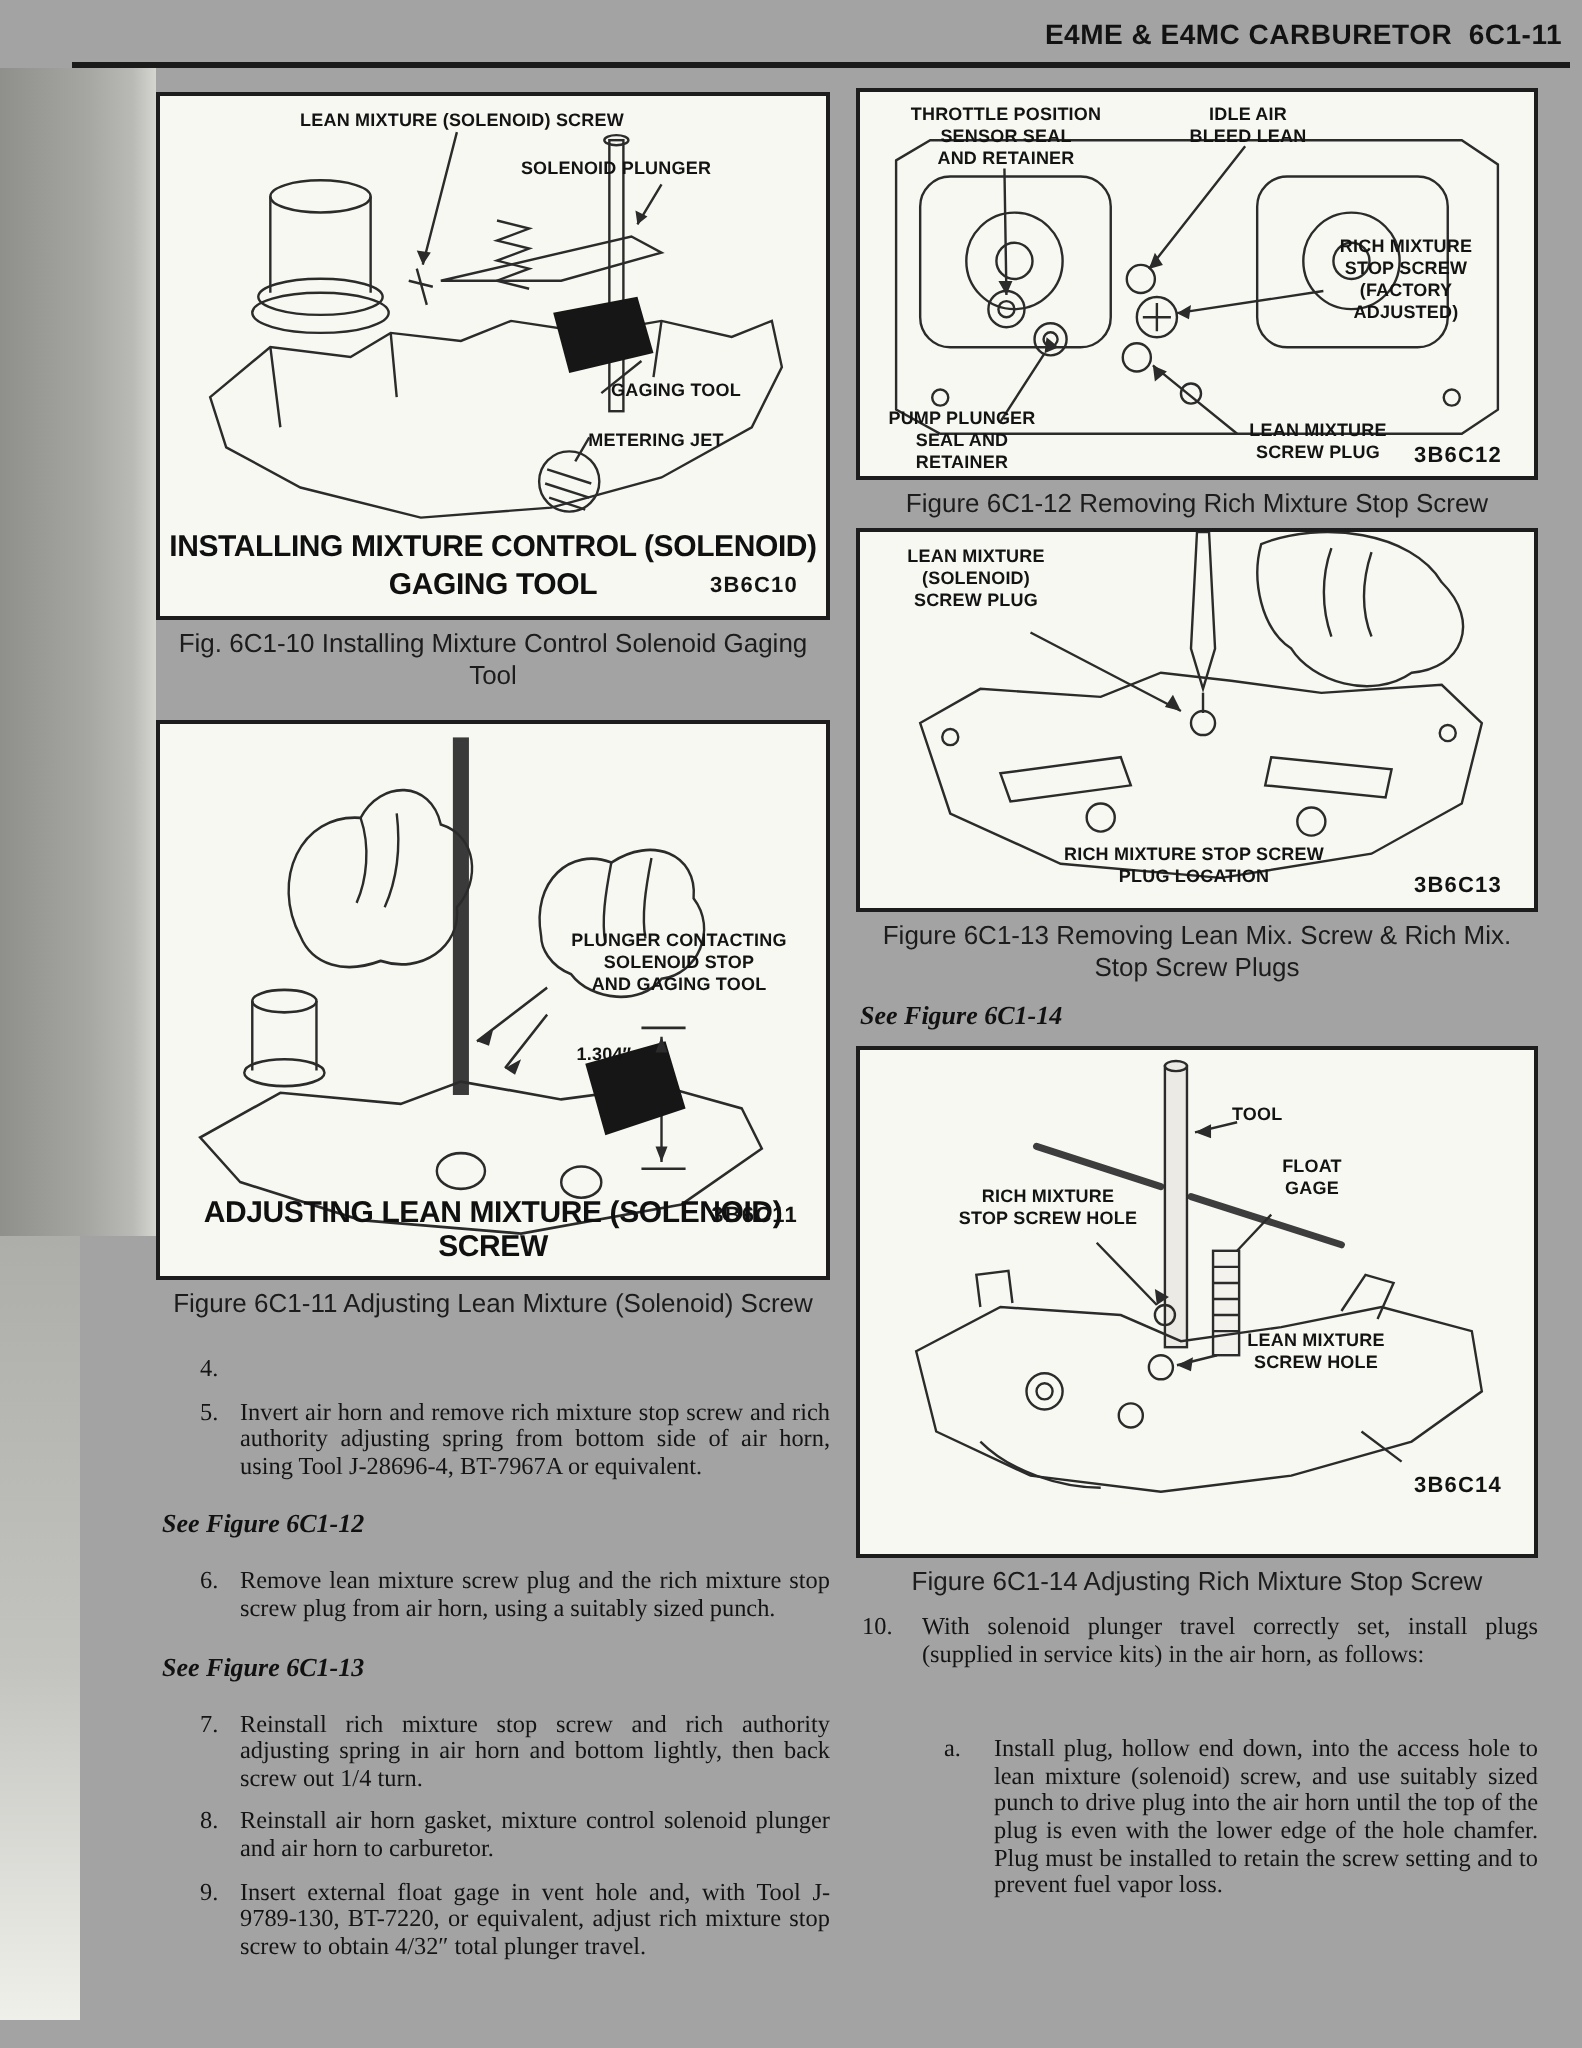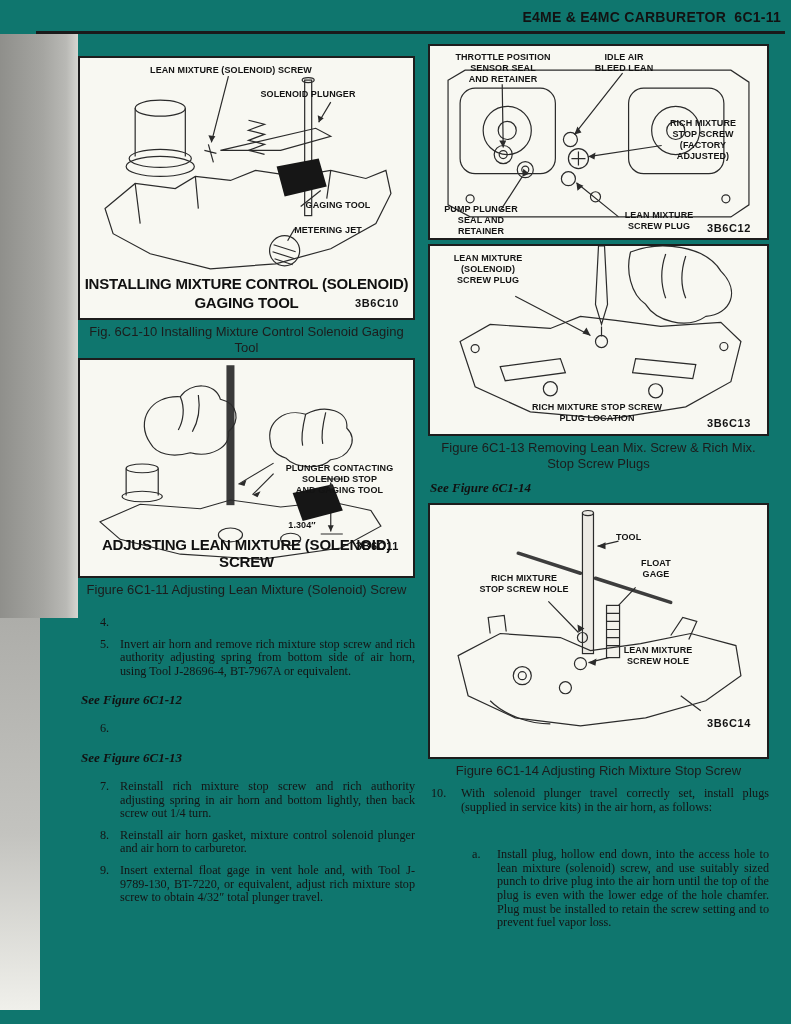--- a/index.html
+++ b/index.html
@@ -1,31 +1,31 @@
 <!DOCTYPE html>
 <html><head>
 <meta charset="utf-8">
 <style>
   html,body{margin:0;padding:0;background:#d8d8d3;}
-  .page{position:relative;width:791px;height:1024px;background:#0f766e;overflow:hidden;
+  .page{position:relative;width:791px;height:1024px;background:#a3a3a3;overflow:hidden;
         font-family:"Liberation Serif",serif;color:#161616;}
   
   .scan-wide{position:absolute;left:0;top:34px;width:78px;height:584px;
              background:linear-gradient(to right,#8f8f8b,#a5a5a1 55%,#b9b9b5 85%,#d6d6d1);}
   .scan-narrow{position:absolute;left:0;top:618px;width:40px;height:392px;
              background:linear-gradient(to bottom,#adada9,#c3c3bf 55%,#f0f0eb);}
   .hdr{position:absolute;top:9px;right:10px;font:bold 14px "Liberation Sans",sans-serif;
        letter-spacing:.25px;white-space:pre;color:#121212;}
   .hdr-rule{position:absolute;left:36px;top:31px;width:749px;height:3px;background:#1a1a1a;}
   .col{position:absolute;}
-  #col-left{left:78px;top:56px;width:337px;}
+  #col-left{left:78px;top:46px;width:337px;}
   #col-right{left:428px;top:44px;width:341px;}
   .figbox{position:relative;border:2.5px solid #1d1d1d;background:#f8f8f2;box-sizing:border-box;}
   .figbox svg{position:absolute;left:0;top:0;width:100%;height:100%;}
-  #fig10{height:264px;} #fig11{height:220px;margin-top:2px;}
+  #fig10{height:264px;} #fig11{height:280px;margin-top:14px;}
   #fig12{height:196px;} #fig13{height:192px;margin-top:4px;} #fig14{height:256px;margin-top:7px;}
   .fig-label{position:absolute;font:bold 9px/11px "Liberation Sans",sans-serif;color:#131313;
              white-space:pre-line;text-align:center;letter-spacing:.1px;}
   .fig-code{position:absolute;font:bold 11px "Liberation Sans",sans-serif;color:#131313;letter-spacing:.6px;}
   .fig-title{position:absolute;left:0;right:0;text-align:center;color:#101010;
              font:bold 15px/17px "Liberation Sans",sans-serif;letter-spacing:-.2px;}
   .fig-title.big{font-size:16px;}
   .fig-caption{text-align:center;font:13px/16px "Liberation Sans",sans-serif;color:#1c1c1c;
                white-space:pre-line;margin:4px 0 0 0;}
   .see-ref{font:italic bold 13px "Liberation Serif",serif;margin:14px 0 14px 3px;color:#111;}
@@ -118,20 +118,21 @@
       <div class="step">
         <span class="num">4.</span>
       </div>
       <div class="step">
         <span class="num">5.</span>
         <div class="txt">Invert air horn and remove rich mixture stop screw and rich authority adjusting spring from bottom side of air horn, using Tool J-28696-4, BT-7967A or equivalent.</div>
       </div>
       <div class="see-ref">See Figure 6C1-12</div>
       <div class="step">
         <span class="num">6.</span>
+        <div class="txt">Remove lean mixture screw plug and the rich mixture stop screw plug from air horn, using a suitably sized punch.</div>
       </div>
       <div class="see-ref">See Figure 6C1-13</div>
       <div class="step">
         <span class="num">7.</span>
         <div class="txt">Reinstall rich mixture stop screw and rich authority adjusting spring in air horn and bottom lightly, then back screw out 1/4 turn.</div>
       </div>
       <div class="step">
         <span class="num">8.</span>
         <div class="txt">Reinstall air horn gasket, mixture control solenoid plunger and air horn to carburetor.</div>
       </div>
@@ -178,20 +179,21 @@
 STOP SCREW
 (FACTORY
 ADJUSTED)</div>
       <div class="fig-label" style="left:6px;top:158px;width:90px;">PUMP PLUNGER
 SEAL AND
 RETAINER</div>
       <div class="fig-label" style="left:186px;top:164px;width:86px;">LEAN MIXTURE
 SCREW PLUG</div>
       <div class="fig-code" style="right:16px;bottom:4px;">3B6C12</div>
     </div>
+    <div class="fig-caption">Figure 6C1-12 Removing Rich Mixture Stop Screw</div>
 
     <div id="fig13" class="figbox">
       <svg viewBox="0 0 336 187" preserveAspectRatio="none">
         <g class="ln">
           <path d="M168,0 L174,0 L177,58 L171,78 L165,58 Z"></path>
           <path d="M200,6 C230,-6 275,0 290,25 C310,45 300,68 275,70 C255,84 225,74 215,58 C200,48 195,24 200,6 Z"></path>
           <path d="M255,10 C250,25 250,40 255,52 M235,8 C230,22 230,38 235,52"></path>
           <path d="M30,95 L60,78 L120,82 L150,70 L185,74 L230,80 L290,76 L310,95 L300,135 L255,160 L180,172 L100,165 L45,140 Z"></path>
           <path d="M70,120 L130,112 L135,126 L75,134 Z M205,112 L265,118 L262,132 L202,126 Z"></path>
           <circle cx="171" cy="95" r="6"></circle>

